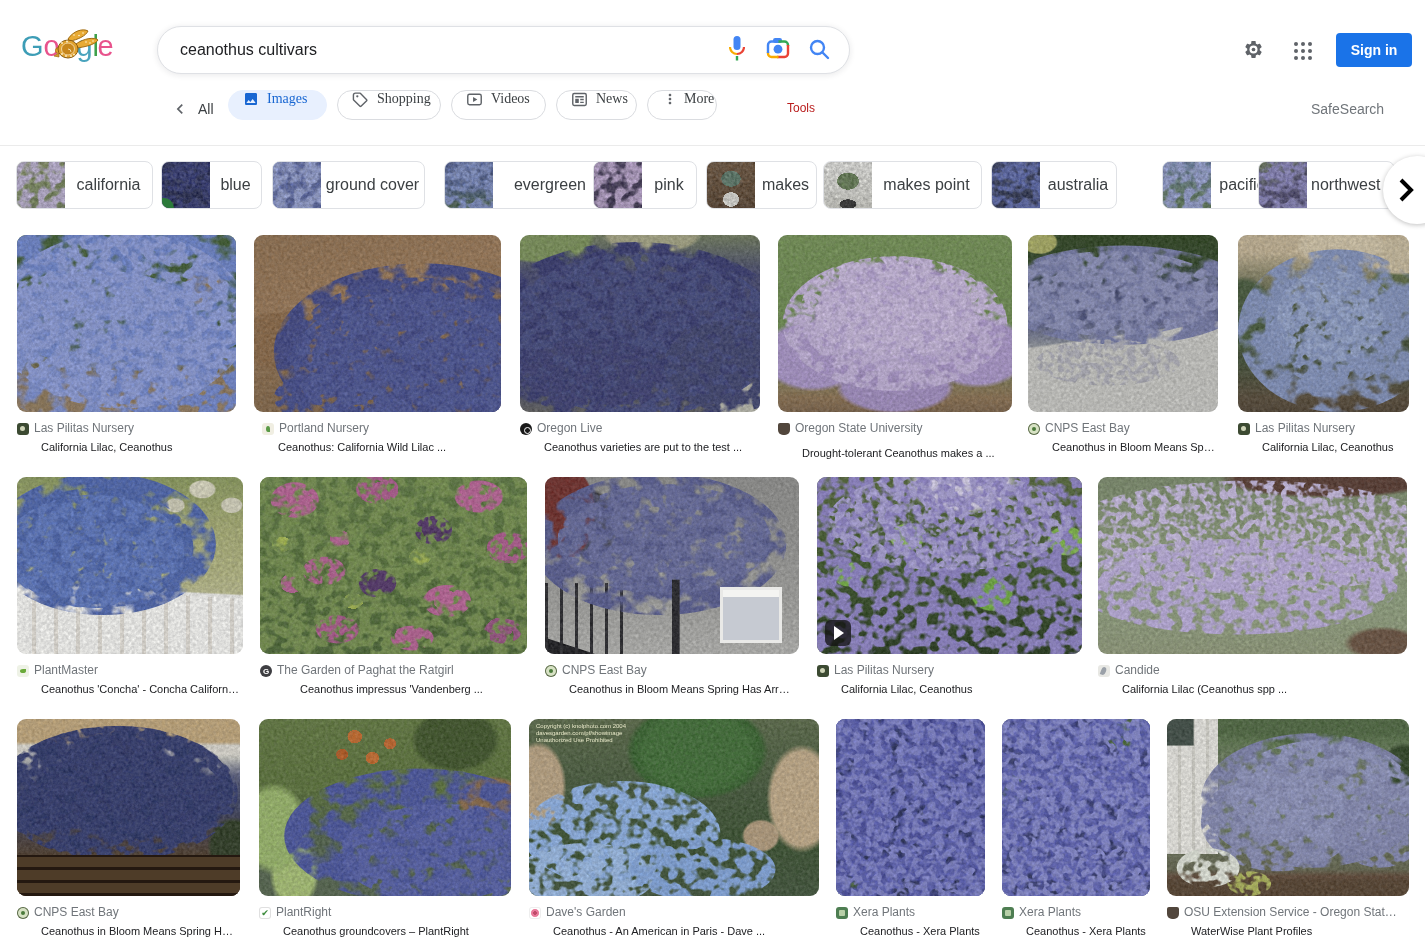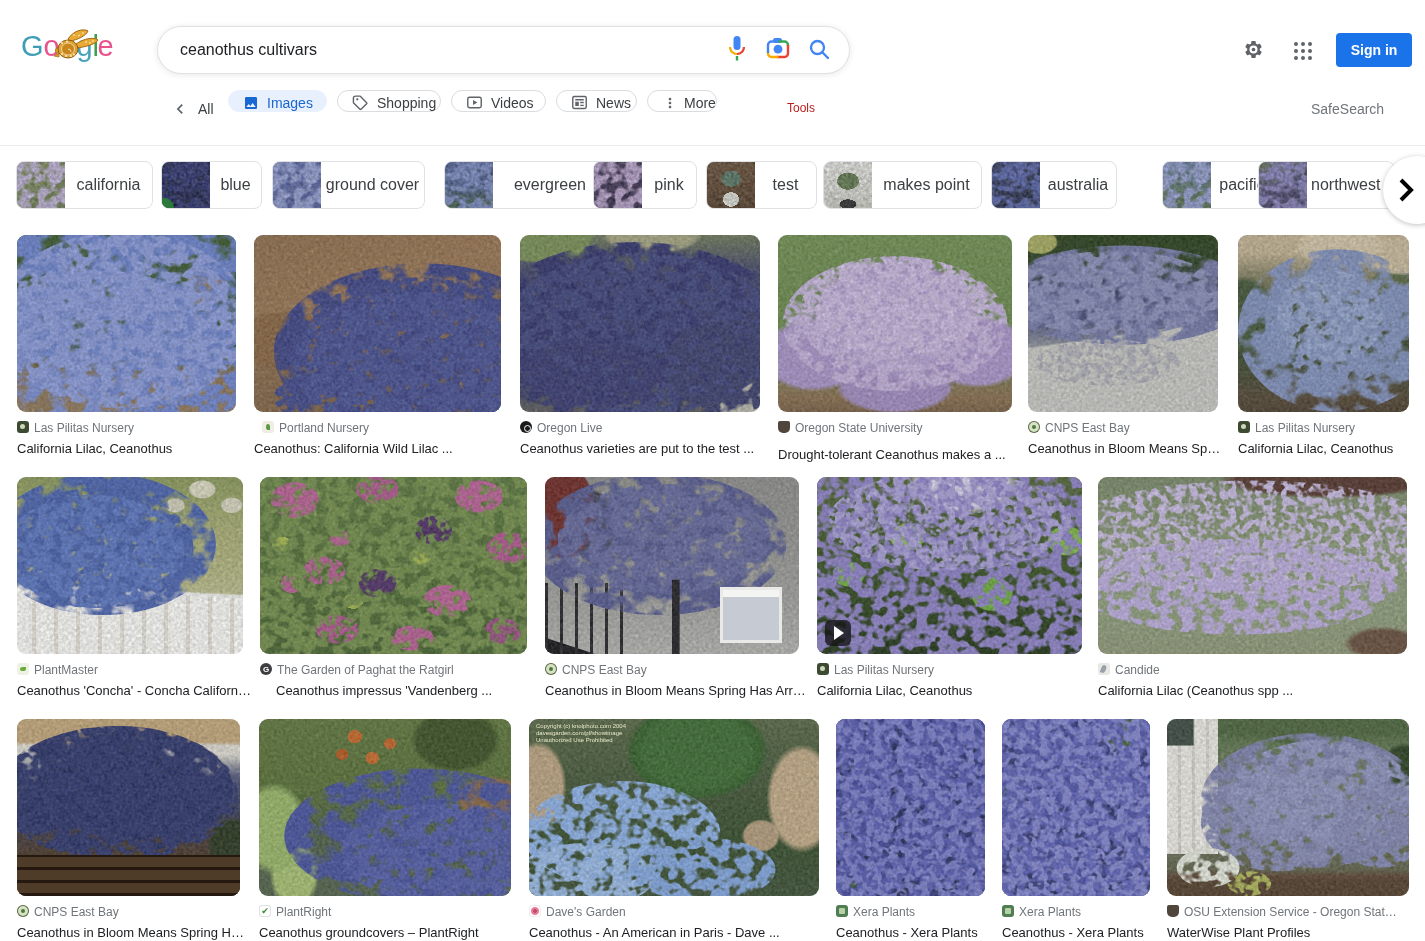--- a/index.html
+++ b/index.html
@@ -7,40 +7,40 @@
 .abs { position:absolute; }
 
 
 #logo { position:absolute; left:25px; top:28px; width:100px; height:40px; }
 #searchbar { position:absolute; left:157px; top:26px; width:693px; height:48px; border:1px solid #dfe1e5; border-radius:24px; box-shadow:0 1px 6px rgba(32,33,36,0.1); background:#fff; }
 #query { position:absolute; left:180px; top:41px; font-size:16px; color:#202124; }
 #grid9 { position:absolute; left:1294px; top:42px; }
 #signin { position:absolute; left:1336px; top:33px; width:76px; height:34px; background:#1a73e8; border-radius:4px; color:#fff; font-size:14px; font-weight:bold; text-align:center; line-height:34px; }
 
 
-.navtab { position:absolute; top:90px; height:22px; border:1px solid #dadce0; border-radius:20px; background:#fff; display:flex; align-items:flex-end; font-size:14px; color:#3c4043; }
+.navtab { position:absolute; top:90px; height:30px; border:1px solid #dadce0; border-radius:20px; background:#fff; display:flex; align-items:flex-start; font-size:14px; color:#3c4043;font-family:Liberation Serif, serif; }
 #tab-all { position:absolute; left:170px; top:99px; font-size:14px; color:#3c4043; display:flex; align-items:center; }
 #tab-images { left:228px; width:99px; background:#e8f0fe; border-color:#e8f0fe; color:#1967d2; }
 #tab-shopping { left:337px; width:104px; }
 #tab-videos { left:451px; width:95px; }
 #tab-news { left:556px; width:81px; }
 #tab-more { left:647px; width:70px; }
 #tools { position:absolute; left:787px; top:101px; font-size:12px; color:#b91c1c; }
 #safesearch { position:absolute; left:1311px; top:101px; font-size:14px; color:#70757a; }
 #hdivider { position:absolute; left:0; top:145px; width:1425px; height:1px; background:#ebebeb; }
 
 
 .chip { position:absolute; top:161px; height:48px; border:1px solid #dfe1e5; border-radius:8px; background:#fff; overflow:hidden; display:flex; }
 .chip .cth { width:48px; height:48px; flex:none; }
 .chip .ctx { flex:1; display:flex; align-items:center; justify-content:center; font-size:16px; color:#3c4043; padding:0 4px; white-space:nowrap; }
 #chipnext { position:absolute; left:1383px; top:156px; width:68px; height:68px; border-radius:50%; background:#fff; box-shadow:0 1px 5px rgba(0,0,0,0.25); }
 #chipnext svg { position:absolute; left:14px; top:22px; }
-.src { position:absolute; font-size:12px; color:#70757a; display:flex; align-items:flex-start; white-space:nowrap; }
+.src { position:absolute; font-size:12px; color:#70757a; display:flex; align-items:flex-end; white-space:nowrap; }
 .src .fav { width:12px; height:12px; border-radius:3px; margin-right:5px; flex:none; }
-.ttl { position:absolute; font-size:13px; color:#202124; white-space:nowrap; }
+.ttl { position:absolute; font-size:11px; color:#202124; white-space:nowrap;margin-left:24px; }
 .ph { position:absolute; border-radius:9px; overflow:hidden; }
 .ph svg.nz { position:absolute; left:0; top:0; width:100%; height:100%; }
 
 
 .art1 { background:
  radial-gradient(40px 34px at 80% 86%, #97805f 0 55%, transparent 60%),
  radial-gradient(36px 30px at 86% 30%, #8d7757 0 55%, transparent 60%),
  radial-gradient(30px 24px at 12% 92%, #8d7757 0 55%, transparent 60%),
  linear-gradient(180deg, #3c5a2e 0%, #3a5430 62%, #8a7458 80%, #937c60 100%);
 }
@@ -353,21 +353,21 @@
         <rect width="48" height="48" filter="url(#fnd)" opacity="0.3"></rect>
         <rect width="48" height="48" filter="url(#fnl)" opacity="0.2"></rect>
       </svg></div>
     <div class="ctx">pink</div>
   </div>
 <div class="chip" style="left:706px;width:111px">
     <div class="cth th6"><svg width="48" height="48">
         <rect width="48" height="48" filter="url(#fnd)" opacity="0.3"></rect>
         <rect width="48" height="48" filter="url(#fnl)" opacity="0.2"></rect>
       </svg></div>
-    <div class="ctx">test</div>
+    <div class="ctx">makes</div>
   </div>
 <div class="chip" style="left:823px;width:159px">
     <div class="cth th7"><svg width="48" height="48">
         <rect width="48" height="48" filter="url(#fnd)" opacity="0.3"></rect>
         <rect width="48" height="48" filter="url(#fnl)" opacity="0.2"></rect>
       </svg></div>
     <div class="ctx">makes point</div>
   </div>
 <div class="chip" style="left:991px;width:126px">
     <div class="cth th8"><svg width="48" height="48">

